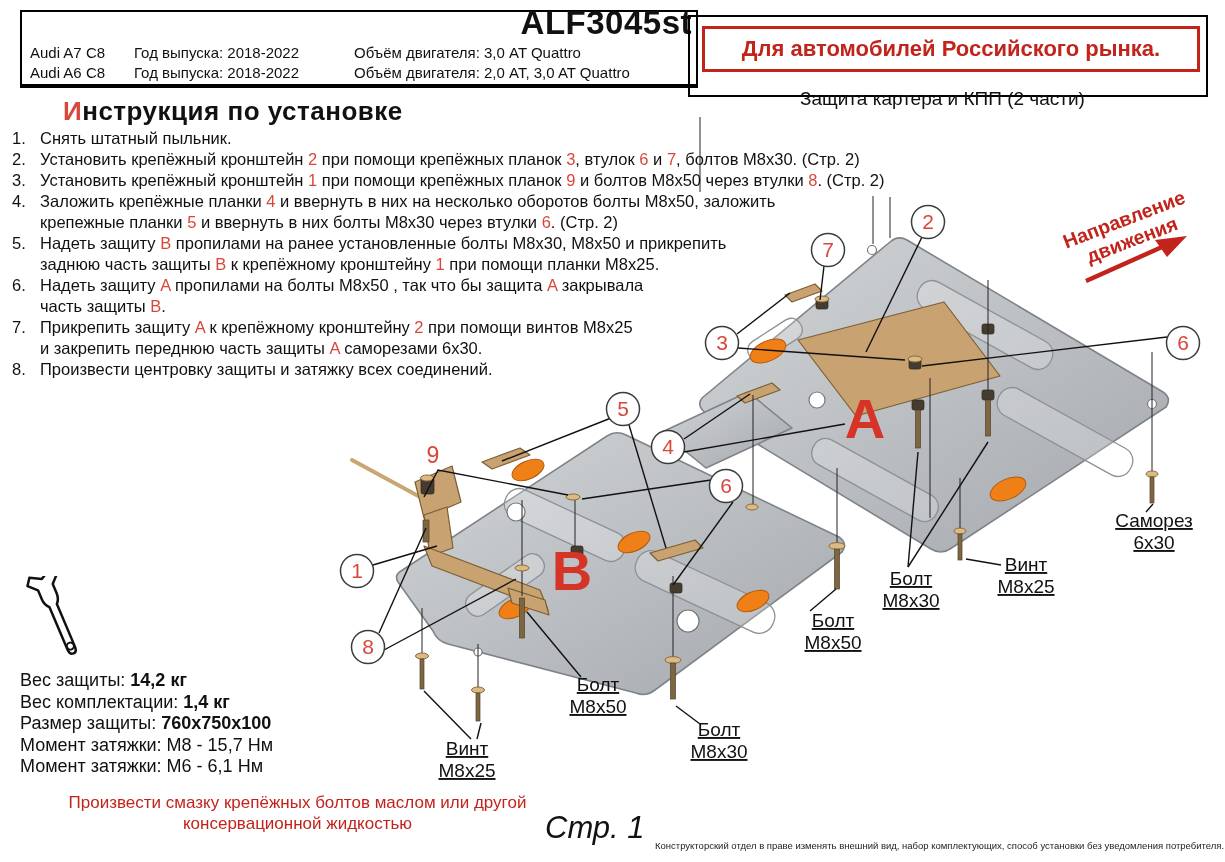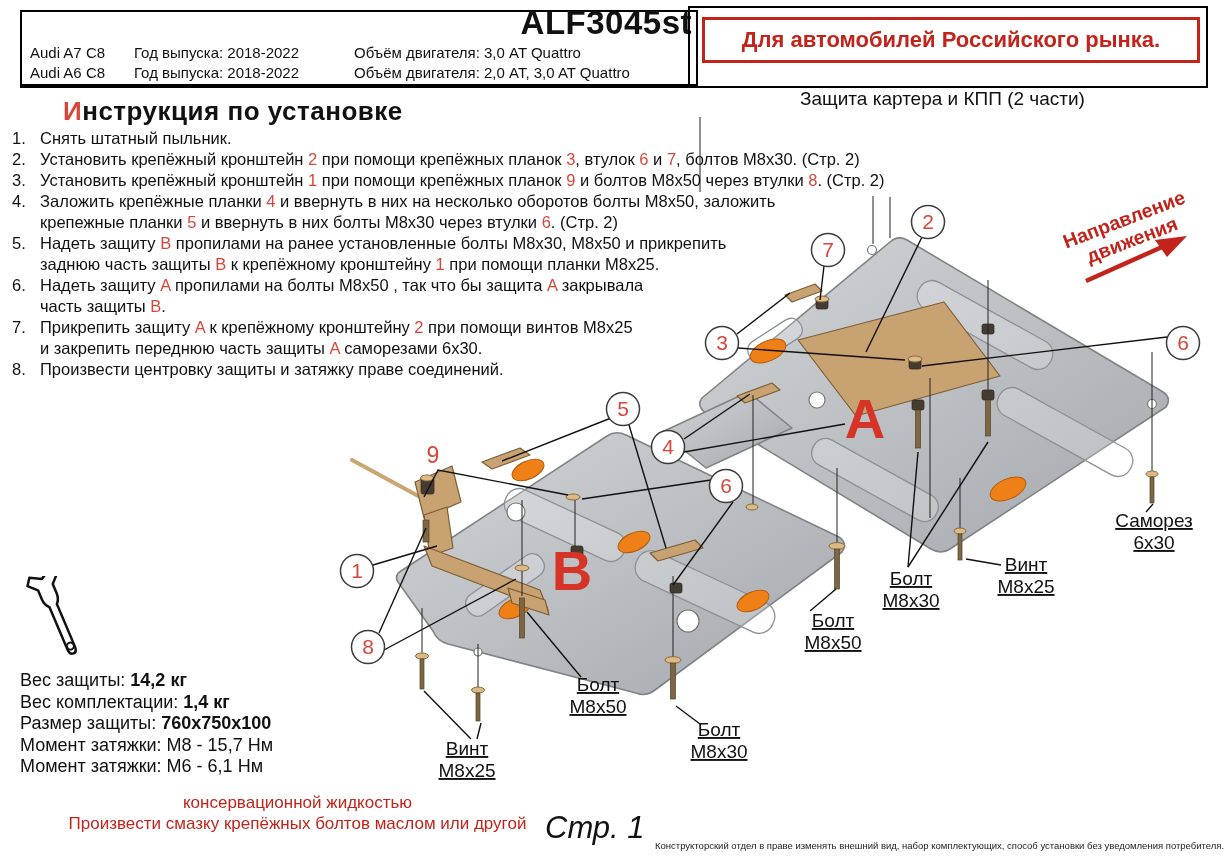--- a/index.html
+++ b/index.html
@@ -12,21 +12,21 @@
   html,body{margin:0;padding:0;background:#e8e8e8}
   .canvas{position:relative;width:1225px;height:862px;background:#fff;overflow:hidden;
           font-family:"Liberation Sans",sans-serif;color:#111}
   .abs{position:absolute}
   
   .vehbox{left:20px;top:10px;width:674px;height:72px;border:2px solid #000;border-bottom-width:4px}
   .prodcode{position:absolute;top:-8px;right:4px;font-size:33px;font-weight:700;letter-spacing:.5px;white-space:nowrap}
   .vrow{position:absolute;left:0;width:100%;height:20px;font-size:15px;font-weight:400;white-space:nowrap}
   .vrow span{position:absolute}
   .vc1{left:8px}.vc2{left:112px}.vc3{left:332px}
-  .marketbox{left:688px;top:6px;width:516px;height:78px;border:2px solid #000}
+  .marketbox{left:688px;top:15px;width:516px;height:78px;border:2px solid #000}
   .marketinner{position:absolute;left:12px;top:9px;right:6px;height:40px;border:3px solid var(--accent);
                color:var(--accent);font-weight:700;font-size:22px;text-align:center;line-height:40px;white-space:nowrap}
   .prodtitle{top:88px;left:688px;width:509px;text-align:center;font-size:19px;white-space:nowrap}
   
   .instr-title{left:63px;top:96px;font-size:26px;font-weight:700;letter-spacing:.5px;white-space:nowrap}
   .rr{color:var(--softred)}
   .bb{font-weight:700}
   .instr-list{left:12px;top:128px;font-size:16.5px;line-height:21px}
   .item{display:flex}
   .mk{width:28px;flex:none}
@@ -386,40 +386,40 @@
     <div class="item">
         <span class="mk">7.</span>
         <div>
           <div class="ln"><span>Прикрепить защиту </span><span class="rr">A</span><span> к крепёжному кронштейну </span><span class="rr">2</span><span> при помощи винтов М8х25</span></div>
           <div class="ln"><span>и закрепить переднюю часть защиты </span><span class="rr">A</span><span> саморезами 6х30.</span></div>
         </div>
       </div>
     <div class="item">
         <span class="mk">8.</span>
         <div>
-          <div class="ln"><span>Произвести центровку защиты и затяжку праве соединений.</span></div>
+          <div class="ln"><span>Произвести центровку защиты и затяжку всех соединений.</span></div>
         </div>
       </div>
   </div>
 
   <svg class="abs wrench" width="90" height="100" viewBox="0 0 90 100">
     <g transform="translate(45,48) rotate(-23)">
       <path d="M -8,-30 L -8,-40 L -16,-48 L -11,-55 L 0,-49 L 11,-55 L 16,-48 L 8,-40 L 8,-30 Q 8,-24 4,-20 L 4,26 Q 4,32 0,32 Q -4,32 -4,26 L -4,-20 Q -8,-24 -8,-30 Z" fill="#fff" stroke="#111" stroke-width="2.5" stroke-linejoin="round"></path>
       <circle cx="0" cy="24" r="3.5" fill="#fff" stroke="#111" stroke-width="2"></circle>
     </g>
   </svg>
 
   <div class="abs specs">
     <div><span>Вес защиты: </span><span class="bb">14,2 кг</span></div>
     <div><span>Вес комплектации: </span><span class="bb">1,4 кг</span></div>
     <div><span>Размер защиты: </span><span class="bb">760х750х100</span></div>
     <div><span>Момент затяжки:  М8 - 15,7 Нм</span></div>
     <div><span>Момент затяжки:  М6 - 6,1 Нм</span></div>
   </div>
 
   <div class="abs lube">
+    <div>Произвести смазку крепёжных болтов маслом или другой</div>
     <div>консервационной жидкостью</div>
-    <div>Произвести смазку крепёжных болтов маслом или другой</div>
   </div>
 
   <div class="abs pageno">Стр. 1</div>
   <div class="abs fineprint">Конструкторский отдел в праве изменять внешний вид, набор комплектующих, способ установки без уведомления потребителя.</div>
 </div>
 
 </body></html>

